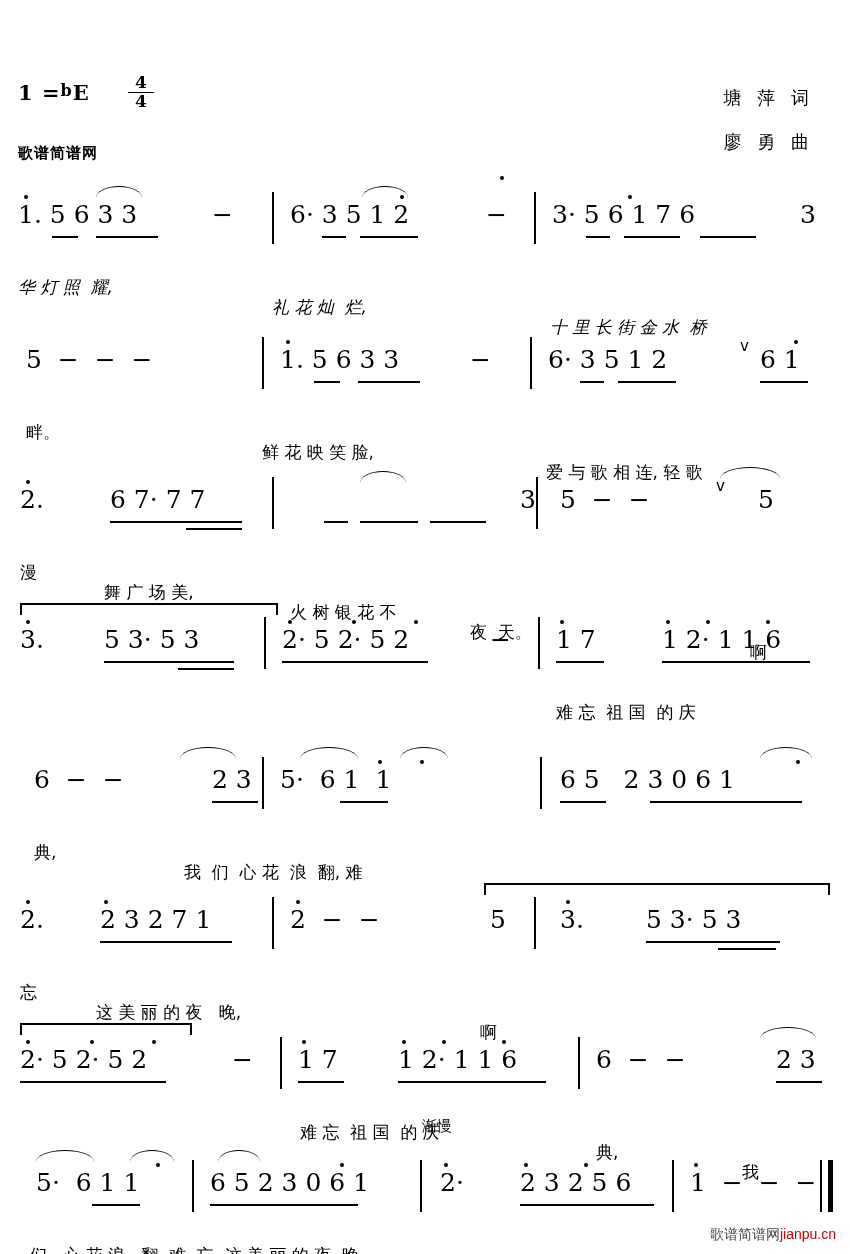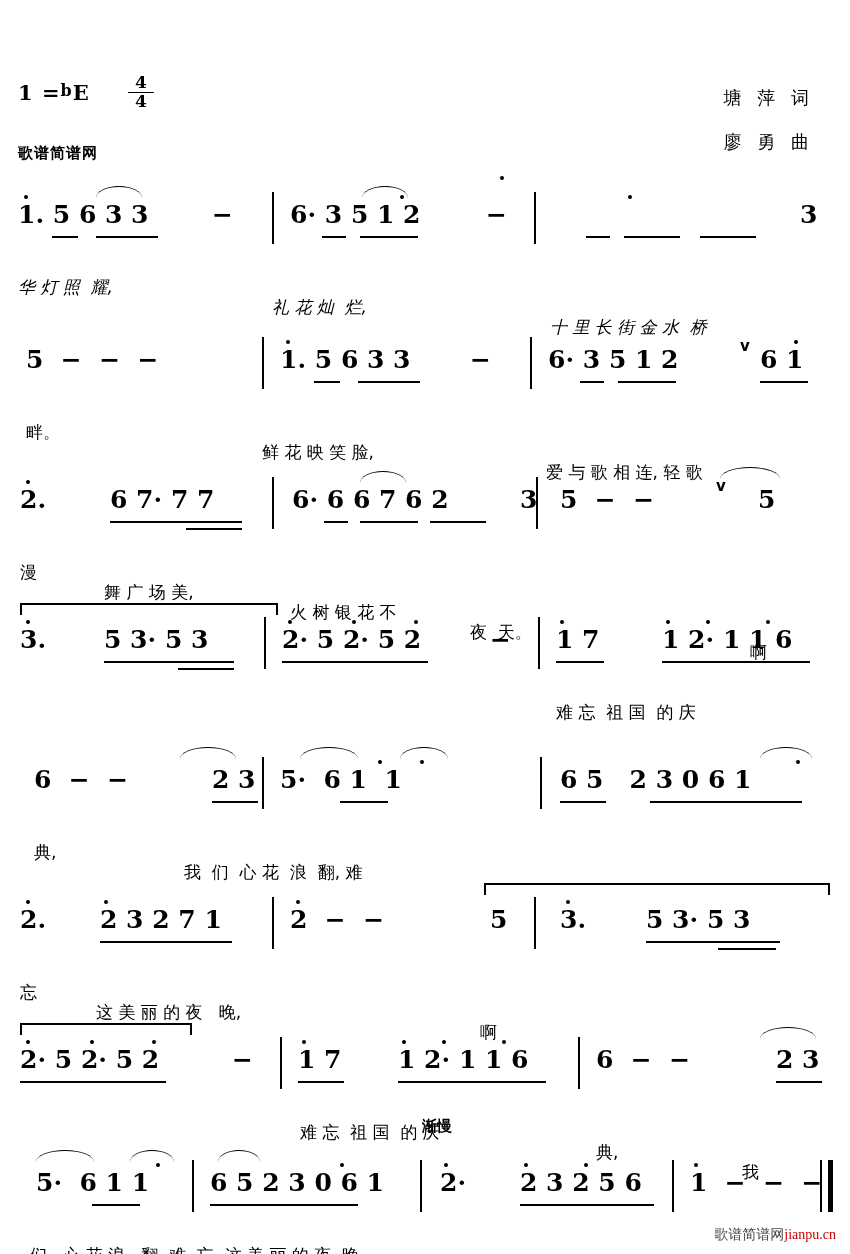--- a/index.html
+++ b/index.html
@@ -78,21 +78,21 @@
 
   
   .row { position: absolute; left: 0; width: 850px; }
   .notes {
     position: absolute;
     left: 0;
     width: 850px;
     height: 40px;
     font-family: "DejaVu Serif", serif;
     font-size: 25px;
-    font-weight: bold;
+    font-weight: normal;
     white-space: pre;
   }
   .lyrics {
     position: absolute;
     left: 0;
     width: 850px;
     height: 28px;
     font-family: "DejaVu Sans", sans-serif;
     font-size: 17px;
     white-space: pre;
@@ -143,21 +143,21 @@
   }
   .endbar-b {
     position: absolute;
     width: 4.5px;
     background: #000;
   }
   .watermark {
     position: absolute;
     right: 14px;
     bottom: 10px;
-    font-family: Liberation Serif, serif;
+    font-family: Liberation Sans, sans-serif;
     font-size: 14px;
     color: #444;
   }
   .watermark .red { color: #cc0000; }
 </style>
 </head>
 <body>
 
 <div class="sheet">
 
@@ -175,20 +175,21 @@
 
   <div class="credit c1">塘 萍 词</div>
   <div class="credit c2">廖 勇 曲</div>
 
   <div class="row" style="top:200px;">
     <div class="notes">
       <span class="cell" style="left:18px;  top:0;">1. 5 6 3 3</span>
       <span class="cell" style="left:212px; top:0;">−</span>
       <span class="cell" style="left:290px; top:0;">6· 3 5 1 2</span>
       <span class="cell" style="left:486px; top:0;">−</span>
+      <span class="cell" style="left:552px; top:0;">3· 5 6 1 7 6</span>
       <span class="cell" style="left:800px; top:0;">3</span>
       
       <span class="underline" style="left:52px;  top:36px; width:26px;"></span>
       <span class="underline" style="left:96px;  top:36px; width:62px;"></span>
       <span class="underline" style="left:322px; top:36px; width:24px;"></span>
       <span class="underline" style="left:360px; top:36px; width:58px;"></span>
       <span class="underline" style="left:586px; top:36px; width:24px;"></span>
       <span class="underline" style="left:624px; top:36px; width:56px;"></span>
       <span class="underline" style="left:700px; top:36px; width:56px;"></span>
       
@@ -232,21 +233,20 @@
       <span class="cell" style="left:26px;">畔。</span>
       <span class="cell" style="left:262px;">鲜 花 映 笑 脸,</span>
       <span class="cell" style="left:546px;">爱 与 歌 相 连, 轻 歌</span>
     </div>
   </div>
 
   <div class="row" style="top:485px;">
     <div class="notes">
       <span class="cell" style="left:20px;  top:0;">2.</span>
       <span class="cell" style="left:110px; top:0;">6 7· 7 7</span>
-      <span class="cell" style="left:292px; top:0;">6· 6 6 7 6 2</span>
       <span class="cell" style="left:520px; top:0;">3</span>
       <span class="cell" style="left:560px; top:0;">5  −  −</span>
       <span class="cell" style="left:758px; top:0;">5</span>
       <span class="underline" style="left:110px; top:36px; width:132px;"></span>
       <span class="underline" style="left:186px; top:43px; width:56px;"></span>
       <span class="underline" style="left:324px; top:36px; width:24px;"></span>
       <span class="underline" style="left:360px; top:36px; width:58px;"></span>
       <span class="underline" style="left:430px; top:36px; width:56px;"></span>
       <span class="tie" style="left:360px; top:-14px; width:46px;"></span>
       <span class="tie" style="left:720px; top:-18px; width:60px;"></span>

